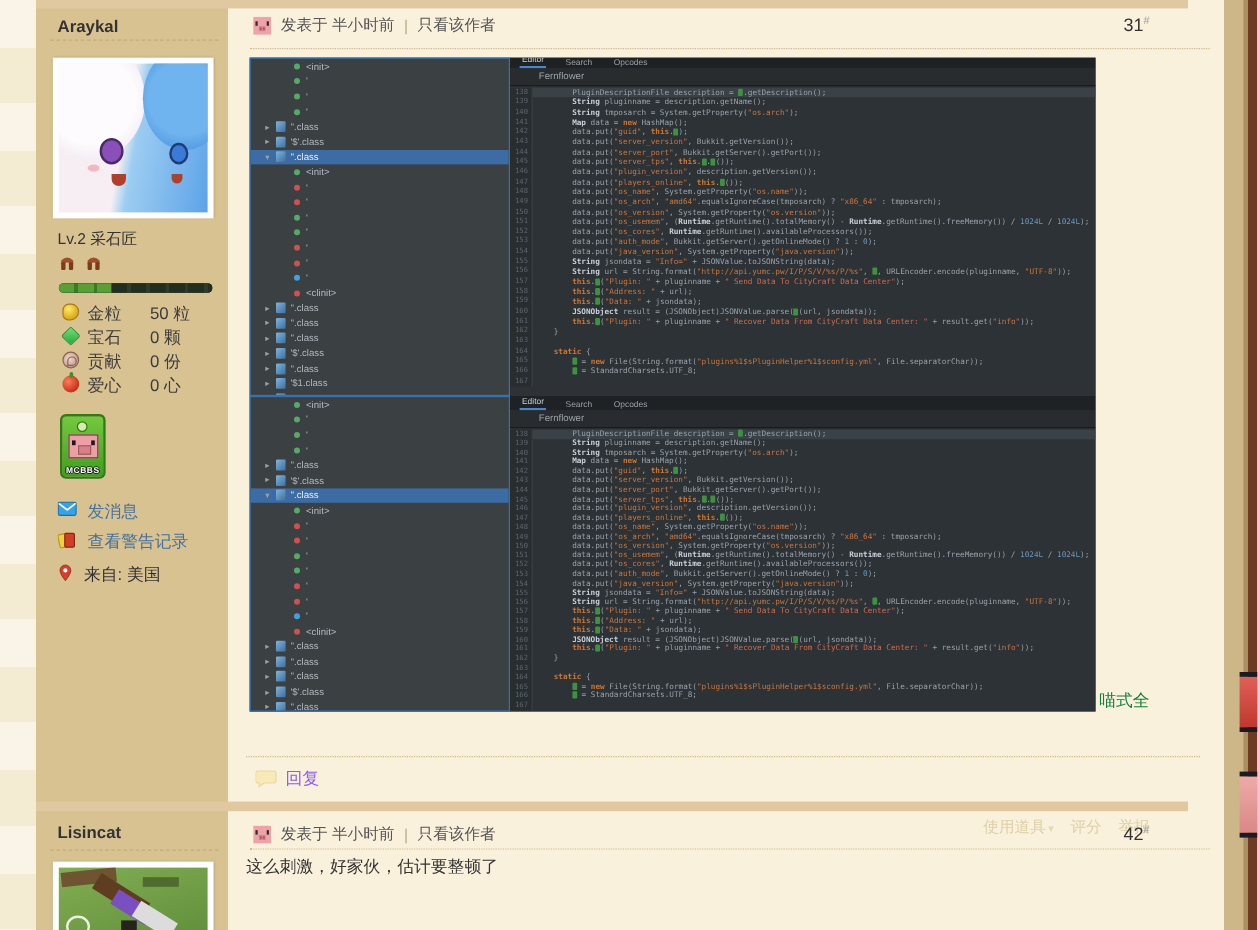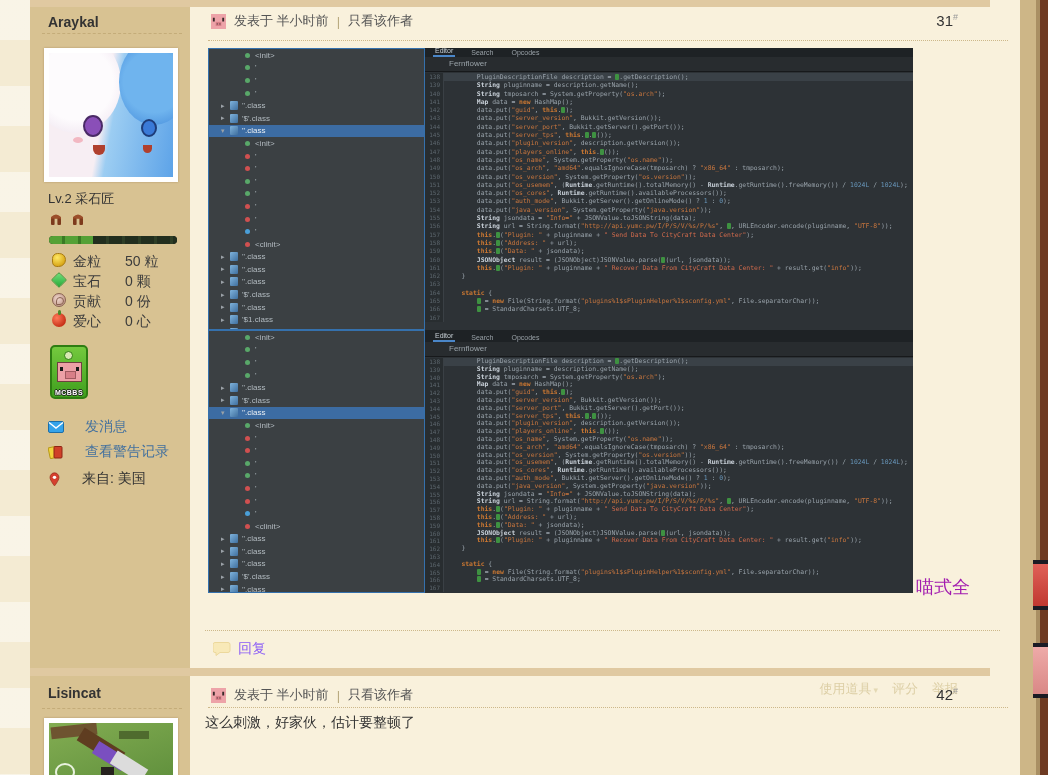--- a/index.html
+++ b/index.html
@@ -71,30 +71,30 @@
 
   .badge{width:34px;height:50px;background:linear-gradient(180deg,#74c93e,#3f9f1e);border:2px solid #2e7d12;border-radius:5px;position:relative;}
   .badge-hole{position:absolute;left:12px;top:4px;width:7px;height:7px;background:#d9e8b4;border:1px solid #2e7d12;border-radius:50%;}
   .badge-pig{position:absolute;left:5px;top:15px;width:23px;height:18px;background:#eca0a6;border:1px solid #6e4040;}
   .badge-pig .eye{position:absolute;top:4px;width:3px;height:4px;background:#1a1a1a;}
   .badge-pig .eye.l{left:2px;} .badge-pig .eye.r{right:2px;}
   .badge-pig .snout{position:absolute;left:7px;top:8px;width:9px;height:6px;background:#d87f88;border:1px solid #a05a60;}
   .badge-text{position:absolute;left:0;right:0;bottom:1px;text-align:center;font-size:7px;font-weight:bold;color:#fff;
     text-shadow:1px 0 #222,-1px 0 #222,0 1px #222,0 -1px #222;letter-spacing:.5px;}
 
-  .side-link{display:flex;align-items:center;gap:21px;font-size:14px;color:#44719e;cursor:pointer;}
+  .side-link{display:flex;gap:9px;font-size:14px;color:#44719e;cursor:pointer;}
   .side-plain{color:#333;}
 
   
   .phead{display:flex;align-items:center;gap:8px;font-size:13px;color:#555;}
   .phead .sep{color:#b9a97f;}
   .floor{font-size:15px;color:#333;}
   .floor sup{font-size:9px;color:#999;}
   .pmsg{font-size:14px;color:#333;}
-  .caption{font-size:18px;color:#a21caf;}
+  .caption{font-size:14px;color:#15803d;}
   .reply{display:flex;align-items:center;gap:6px;font-size:14px;color:#8b5cf6;}
   .actions{display:flex;gap:14px;font-size:13px;color:#ddcfa6;}
   .actions .act{cursor:pointer;}
   .caret{font-size:9px;color:#e4d8b4;margin-left:2px;}
 
   
   .shots{width:705px;}
   .shot{width:705px;display:flex;background:#2d3236;overflow:hidden;}
   .tree{width:217px;flex:0 0 217px;background:#3b4043;border:1px solid #3571ad;box-sizing:border-box;
         overflow:hidden;font-size:8px;color:#b2bac0;}

